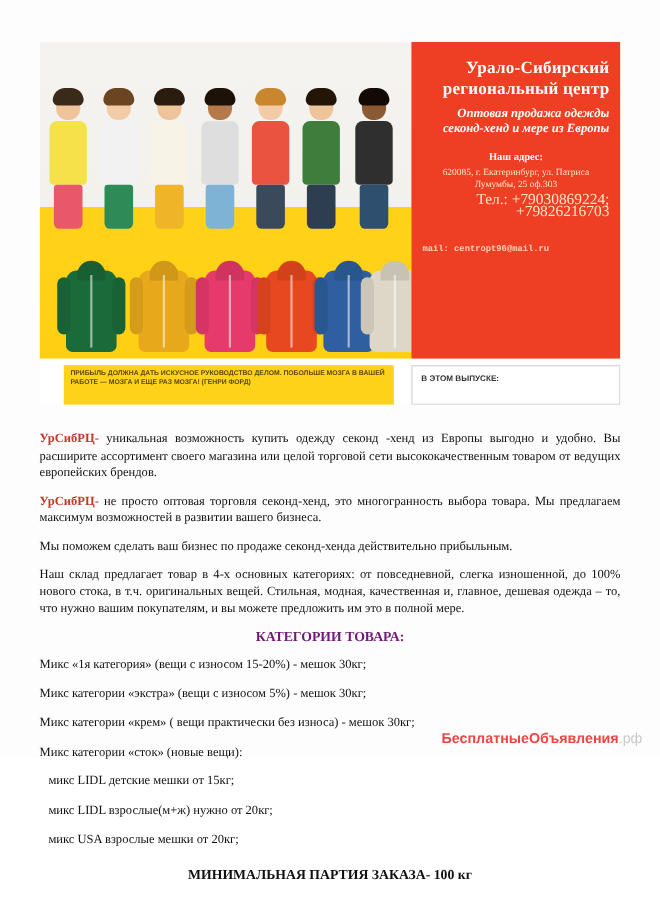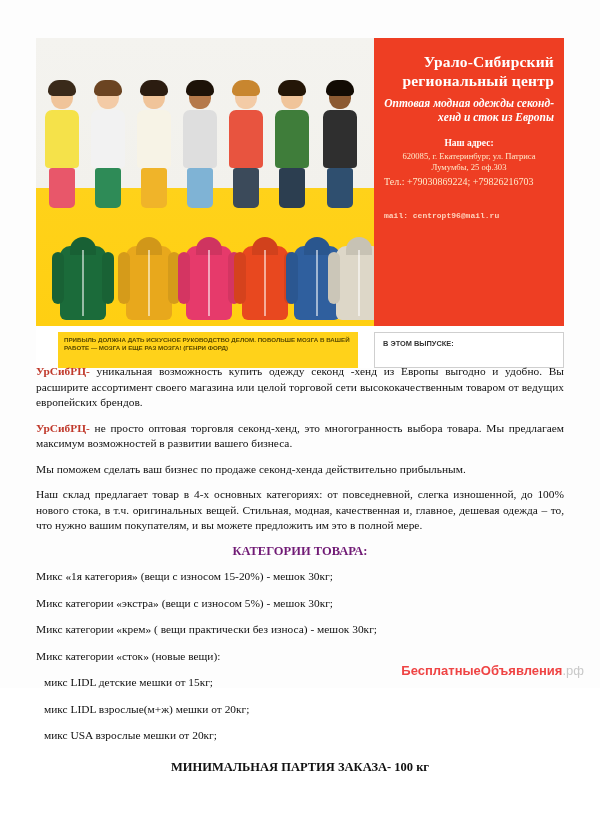--- a/index.html
+++ b/index.html
@@ -139,22 +139,22 @@
   }
   .ad-addr {
     margin-top: 3px;
     text-align: center;
     font-size: 8.6px;
     line-height: 11px;
     color: #ffe9c9;
   }
   .ad-phone {
     margin-top: 3px;
-    text-align: left;
-    font-size: 10px;
+    text-align: right;
+    font-size: 14px;
     line-height: 11px;
     color: #ffe9c9;
   }
   .ad-mail {
     margin-top: 24px;
     font-size: 8px;
     color: #ffd2bb;
     font-family: "Liberation Mono", monospace;
     font-weight: bold;
   }
@@ -186,21 +186,21 @@
     padding: 6px 8px;
     font-family: "Liberation Sans", sans-serif;
     font-size: 7.4px;
     font-weight: bold;
     color: #333;
   }
   
   .copy {
     position: absolute;
     left: 36px;
-    top: 364px;
+    top: 392px;
     width: 528px;
     font-size: 11.4px;
     line-height: 15.5px;
     color: #111;
     text-align: justify;
   }
   .copy p { margin: 0 0 10px 0; }
   .brand {
     color: #c0392b;
     font-weight: bold;
@@ -314,21 +314,21 @@
           <div class="zip"></div>
         </div>
       <div class="jacket" style="left:300px;background:#ddd7c8">
           <div class="hood"></div>
           <div class="zip"></div>
         </div>
     </div>
 
     <div class="ad-panel">
       <div class="ad-title">Урало-Сибирский региональный центр</div>
-      <div class="ad-sub">Оптовая модная одежды секонд-хенд и сток из Европы</div>
+      <div class="ad-sub">Оптовая продажа одежды секонд-хенд и мере из Европы</div>
       <div class="ad-addr-head">Наш адрес:</div>
       <div class="ad-addr">620085, г. Екатеринбург, ул. Патриса Лумумбы, 25 оф.303</div>
       <div class="ad-phone">Тел.: +79030869224;  +79826216703</div>
       <div class="ad-mail">mail: centropt96@mail.ru</div>
     </div>
 
     <div class="quote-strip">ПРИБЫЛЬ ДОЛЖНА ДАТЬ ИСКУСНОЕ РУКОВОДСТВО ДЕЛОМ. ПОБОЛЬШЕ МОЗГА В ВАШЕЙ РАБОТЕ — МОЗГА И ЕЩЕ РАЗ МОЗГА! (ГЕНРИ ФОРД)</div>
     <div class="issue-box">В ЭТОМ ВЫПУСКЕ:</div>
   </div>
 
@@ -338,21 +338,21 @@
     <p> Мы поможем  сделать ваш бизнес по продаже секонд-хенда действительно прибыльным.</p>
     <p>Наш склад предлагает товар в 4-х основных категориях: от повседневной, слегка изношенной, до 100% нового стока, в т.ч.  оригинальных вещей. Стильная, модная, качественная и, главное, дешевая одежда – то, что нужно вашим покупателям, и вы можете предложить им это в полной мере.</p>
 
     <div class="cat-head">КАТЕГОРИИ ТОВАРА:</div>
 
     <div class="cat-line">Микс «1я категория» (вещи с износом 15-20%) - мешок 30кг;</div>
     <div class="cat-line">Микс категории «экстра» (вещи с износом 5%) - мешок 30кг;</div>
     <div class="cat-line">Микс категории «крем» ( вещи практически без износа) - мешок 30кг;</div>
     <div class="cat-line">Микс категории «сток» (новые вещи):</div>
     <div class="cat-line indent">микс LIDL детские  мешки от 15кг;</div>
-    <div class="cat-line indent">микс LIDL взрослые(м+ж)  мешки от 20кг;</div>
+    <div class="cat-line indent">микс LIDL взрослые(м+ж)  нужно от 20кг;</div>
     <div class="cat-line indent">микс  USA взрослые мешки от 20кг;</div>
 
     <div class="min-order">МИНИМАЛЬНАЯ ПАРТИЯ ЗАКАЗА- 100 кг</div>
   </div>
 
   <div class="watermark">
     <b>БесплатныеОбъявления</b><span>.рф</span>
   </div>
 
 </div>

